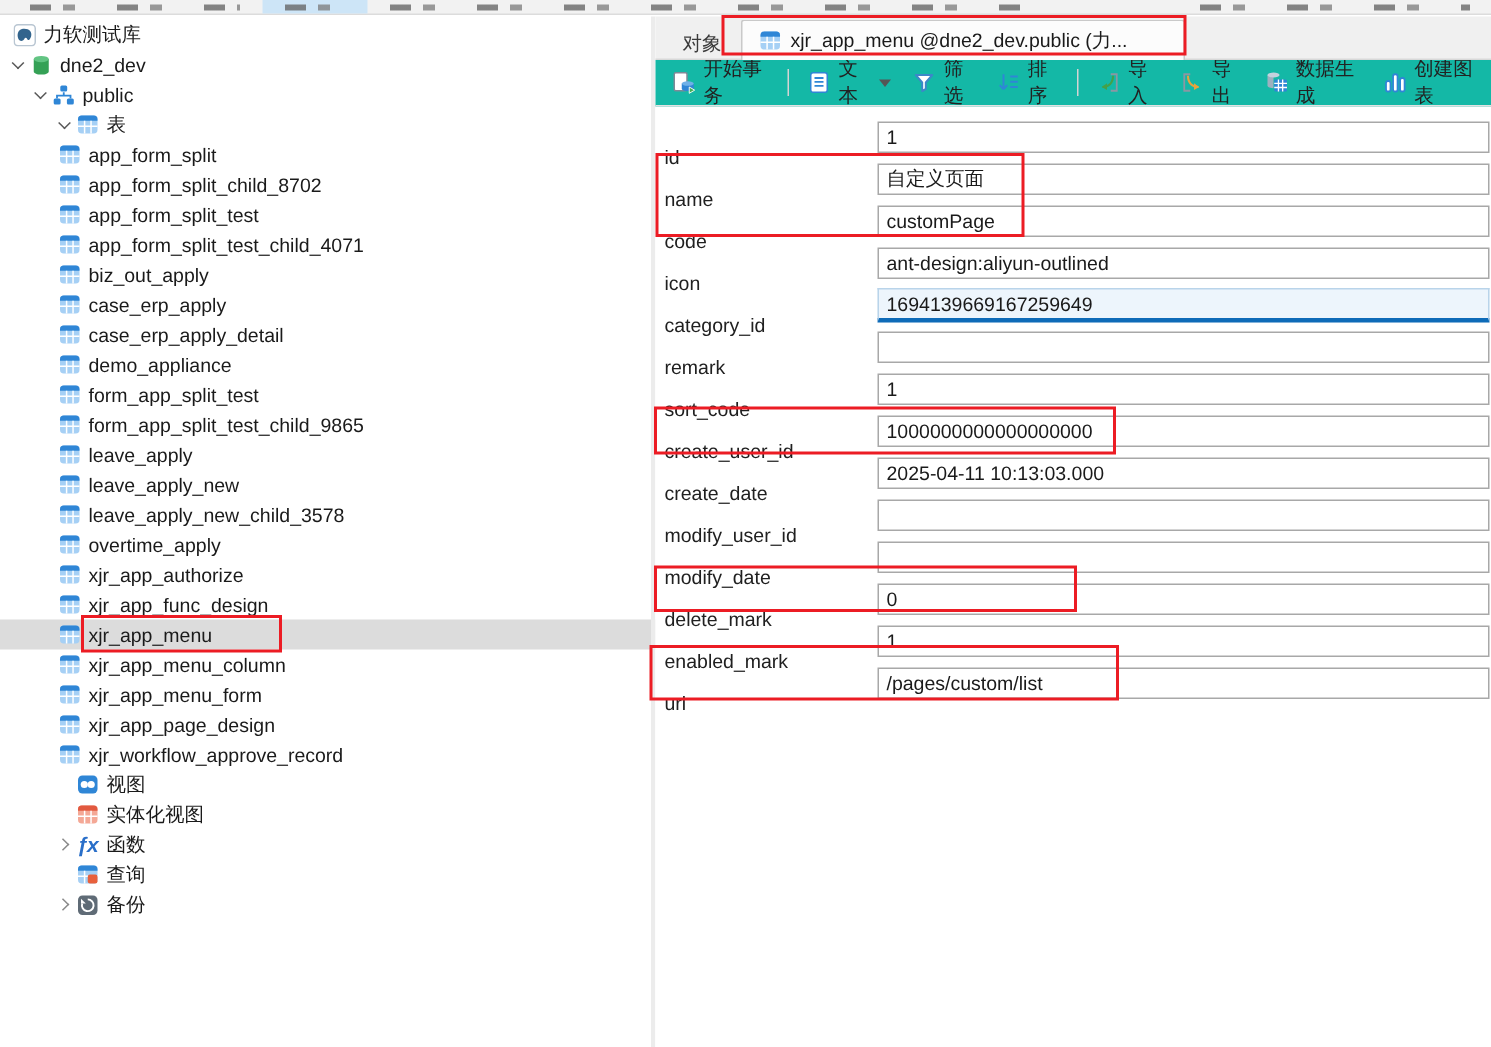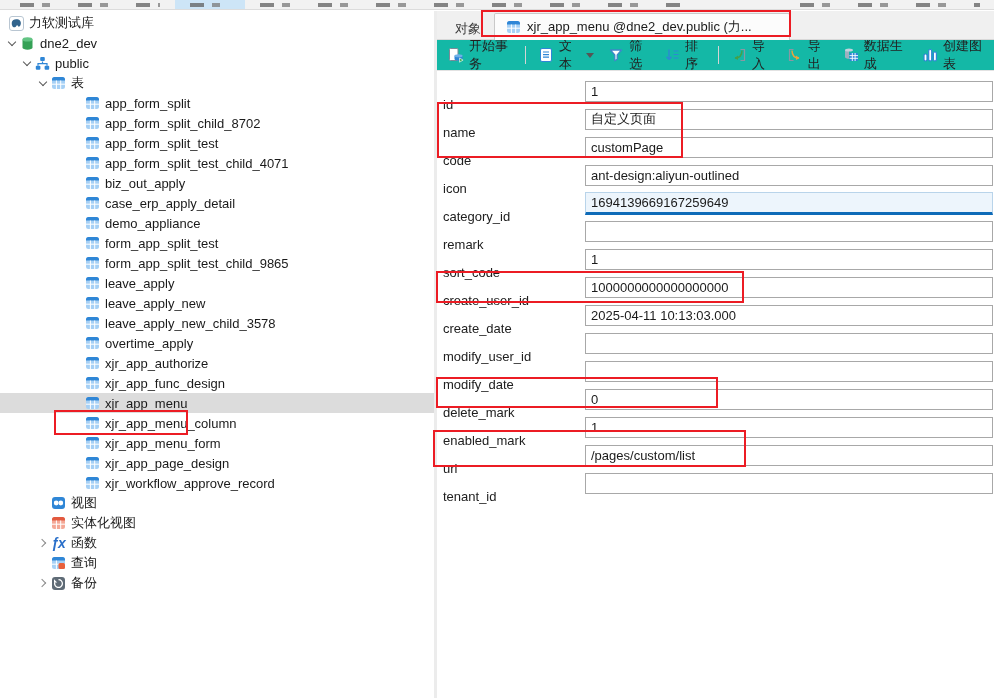--- a/index.html
+++ b/index.html
@@ -13,21 +13,21 @@
   .strip-highlight { position:absolute; left:175px; top:0; width:70px; height:10px; background:#cde5f7; }
 
   
   .sidebar { position:absolute; left:0; top:11px; width:448px; bottom:0; background:#fff; overflow:hidden; padding-top:2px; }
   .tree-row { height:20px; display:flex; align-items:center; white-space:nowrap; cursor:default; }
   .tree-row.selected { background:#dcdcdc; }
   .tree-row.lv0 { padding-left:5px; }
   .tree-row.lv0.no-slot { padding-left:8px; }
   .tree-row.lv1 { padding-left:20px; }
   .tree-row.lv2 { padding-left:36px; }
-  .tree-row.lv3 { padding-left:70px;align-items:center; }
+  .tree-row.lv3 { padding-left:24px;align-items:center; }
   .chev-slot { width:14px; display:inline-flex; justify-content:center; align-items:center; flex:0 0 14px; }
   .chev { width:6px; height:6px; display:inline-block; }
   .chev.down { border-right:1.6px solid #585858; border-bottom:1.6px solid #585858; transform:rotate(45deg); margin-top:-2px; }
   .chev.right { border-right:1.6px solid #8a8a8a; border-bottom:1.6px solid #8a8a8a; transform:rotate(-45deg); margin-left:-2px; }
   .tree-icon { width:16px; height:15px; flex:0 0 16px; display:inline-flex; align-items:center; justify-content:center; }
   .tree-label { margin-left:5px; }
   .glyph-fx { font-style:italic; font-weight:bold; color:#2a6fc9; font-size:14px; letter-spacing:-1px; }
 
   
   .splitter { position:absolute; left:434px; top:11px; width:3px; bottom:0; background:#ececec; }
@@ -164,20 +164,31 @@
       <div class="tree-row lv3">
     <span class="chev-slot"></span>
     <span class="tree-icon">
           <svg width="15" height="14" viewBox="0 0 15 14">
             <rect x="1" y="1" width="13" height="12" rx="2.5" fill="#a6d0f5"></rect>
             <path d="M1 4.5v-1A2.5 2.5 0 0 1 3.5 1h8A2.5 2.5 0 0 1 14 3.5v1z" fill="#2f86d6"></path>
             <path d="M1 8.2h13M5.4 4.5v8.5M9.7 4.5v8.5" stroke="#fff" stroke-width="1"></path>
           </svg>
         </span>
     <span class="tree-label">biz_out_apply</span>
+  </div>
+      <div class="tree-row lv3">
+    <span class="chev-slot"></span>
+    <span class="tree-icon">
+          <svg width="15" height="14" viewBox="0 0 15 14">
+            <rect x="1" y="1" width="13" height="12" rx="2.5" fill="#a6d0f5"></rect>
+            <path d="M1 4.5v-1A2.5 2.5 0 0 1 3.5 1h8A2.5 2.5 0 0 1 14 3.5v1z" fill="#2f86d6"></path>
+            <path d="M1 8.2h13M5.4 4.5v8.5M9.7 4.5v8.5" stroke="#fff" stroke-width="1"></path>
+          </svg>
+        </span>
+    <span class="tree-label">case_erp_apply</span>
   </div>
       <div class="tree-row lv3">
     <span class="chev-slot"></span>
     <span class="tree-icon">
           <svg width="15" height="14" viewBox="0 0 15 14">
             <rect x="1" y="1" width="13" height="12" rx="2.5" fill="#a6d0f5"></rect>
             <path d="M1 4.5v-1A2.5 2.5 0 0 1 3.5 1h8A2.5 2.5 0 0 1 14 3.5v1z" fill="#2f86d6"></path>
             <path d="M1 8.2h13M5.4 4.5v8.5M9.7 4.5v8.5" stroke="#fff" stroke-width="1"></path>
           </svg>
         </span>
@@ -545,24 +556,20 @@
     <div class="fbox">0</div>
   </div>
         <div class="frow">
     <div class="flabel">enabled_mark</div>
     <div class="fbox">1</div>
   </div>
         <div class="frow">
     <div class="flabel">url</div>
     <div class="fbox">/pages/custom/list</div>
   </div>
-        <div class="frow">
-    <div class="flabel">tenant_id</div>
-    <div class="fbox"></div>
-  </div>
       </div>
   </div>
 
   <div id="annos">
       <div class="anno" style="left: 481px; top: 10px; width: 310px; height: 27px; border-color: rgb(236, 28, 36);"></div>
       <div class="anno" style="left: 54px; top: 410px; width: 134px; height: 25px; border-color: rgb(236, 28, 36);"></div>
       <div class="anno" style="left: 437px; top: 102px; width: 246px; height: 56px; border-color: rgb(236, 28, 36);"></div>
       <div class="anno" style="left: 436px; top: 271px; width: 308px; height: 32px; border-color: rgb(236, 28, 36);"></div>
       <div class="anno" style="left: 436px; top: 377px; width: 282px; height: 31px; border-color: rgb(236, 28, 36);"></div>
       <div class="anno" style="left: 433px; top: 430px; width: 313px; height: 37px; border-color: rgb(236, 28, 36);"></div>

